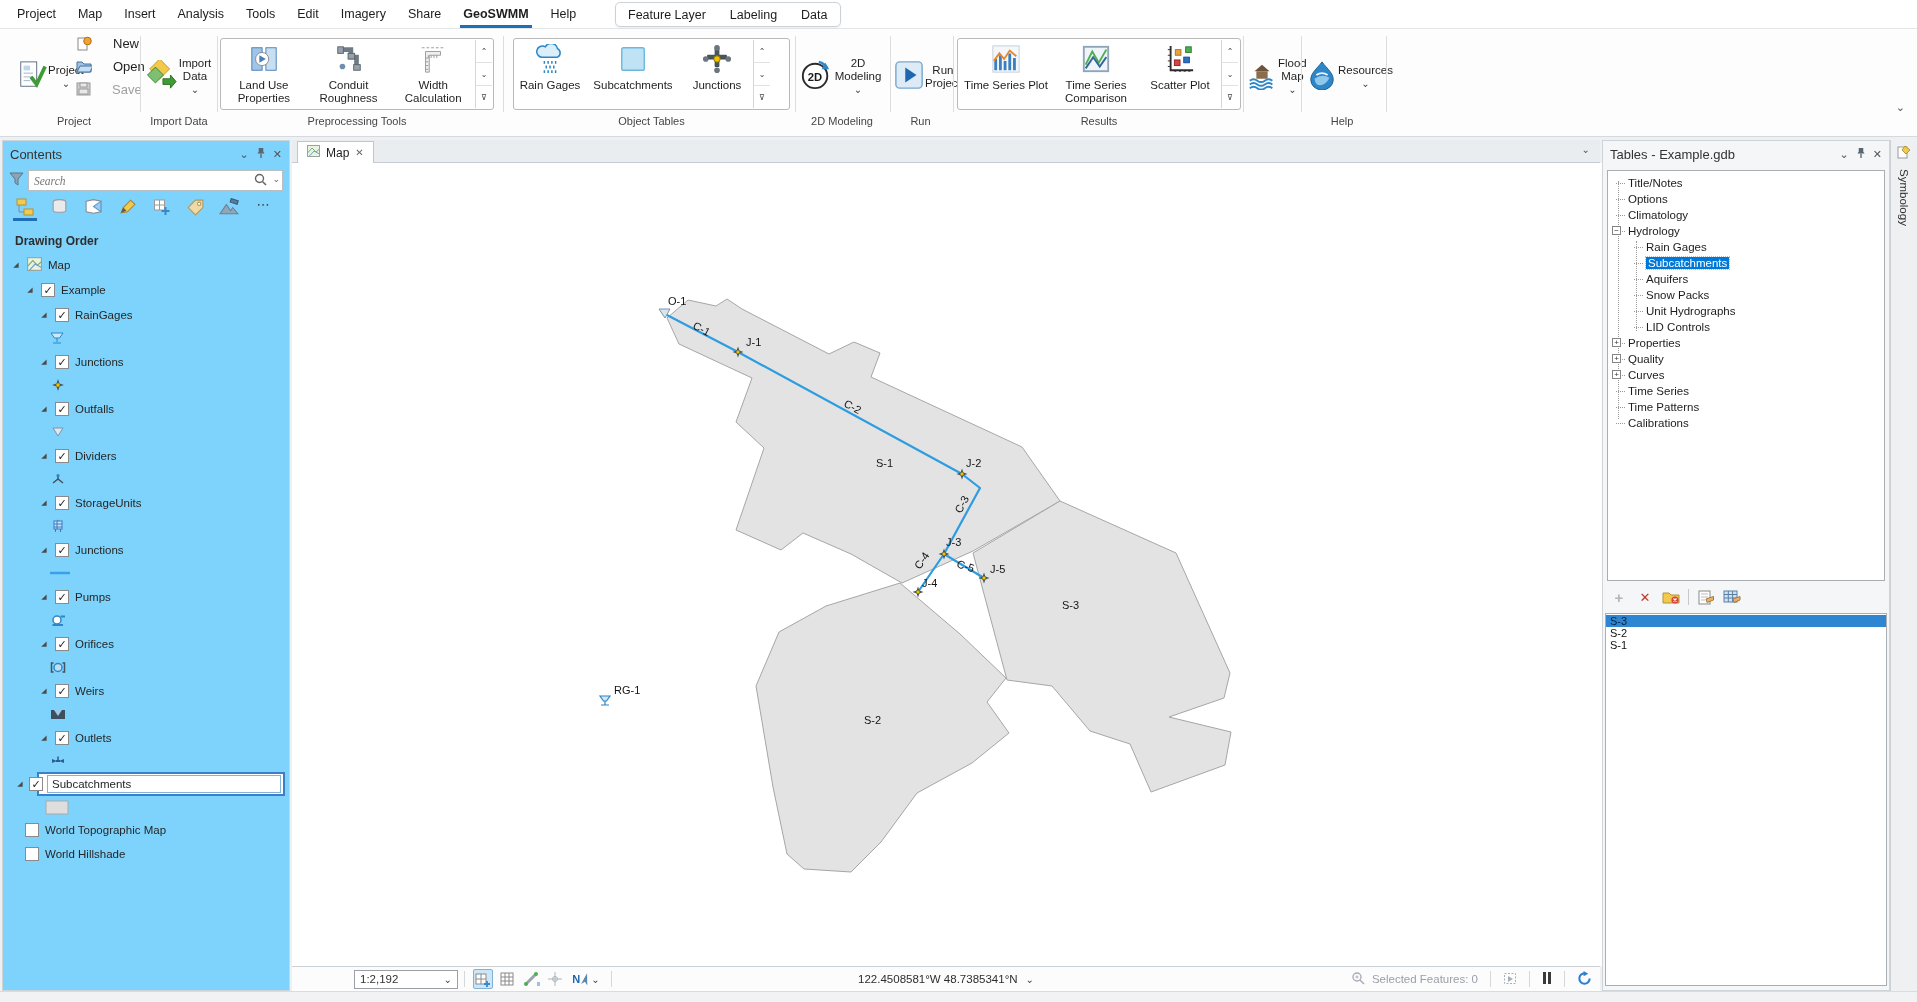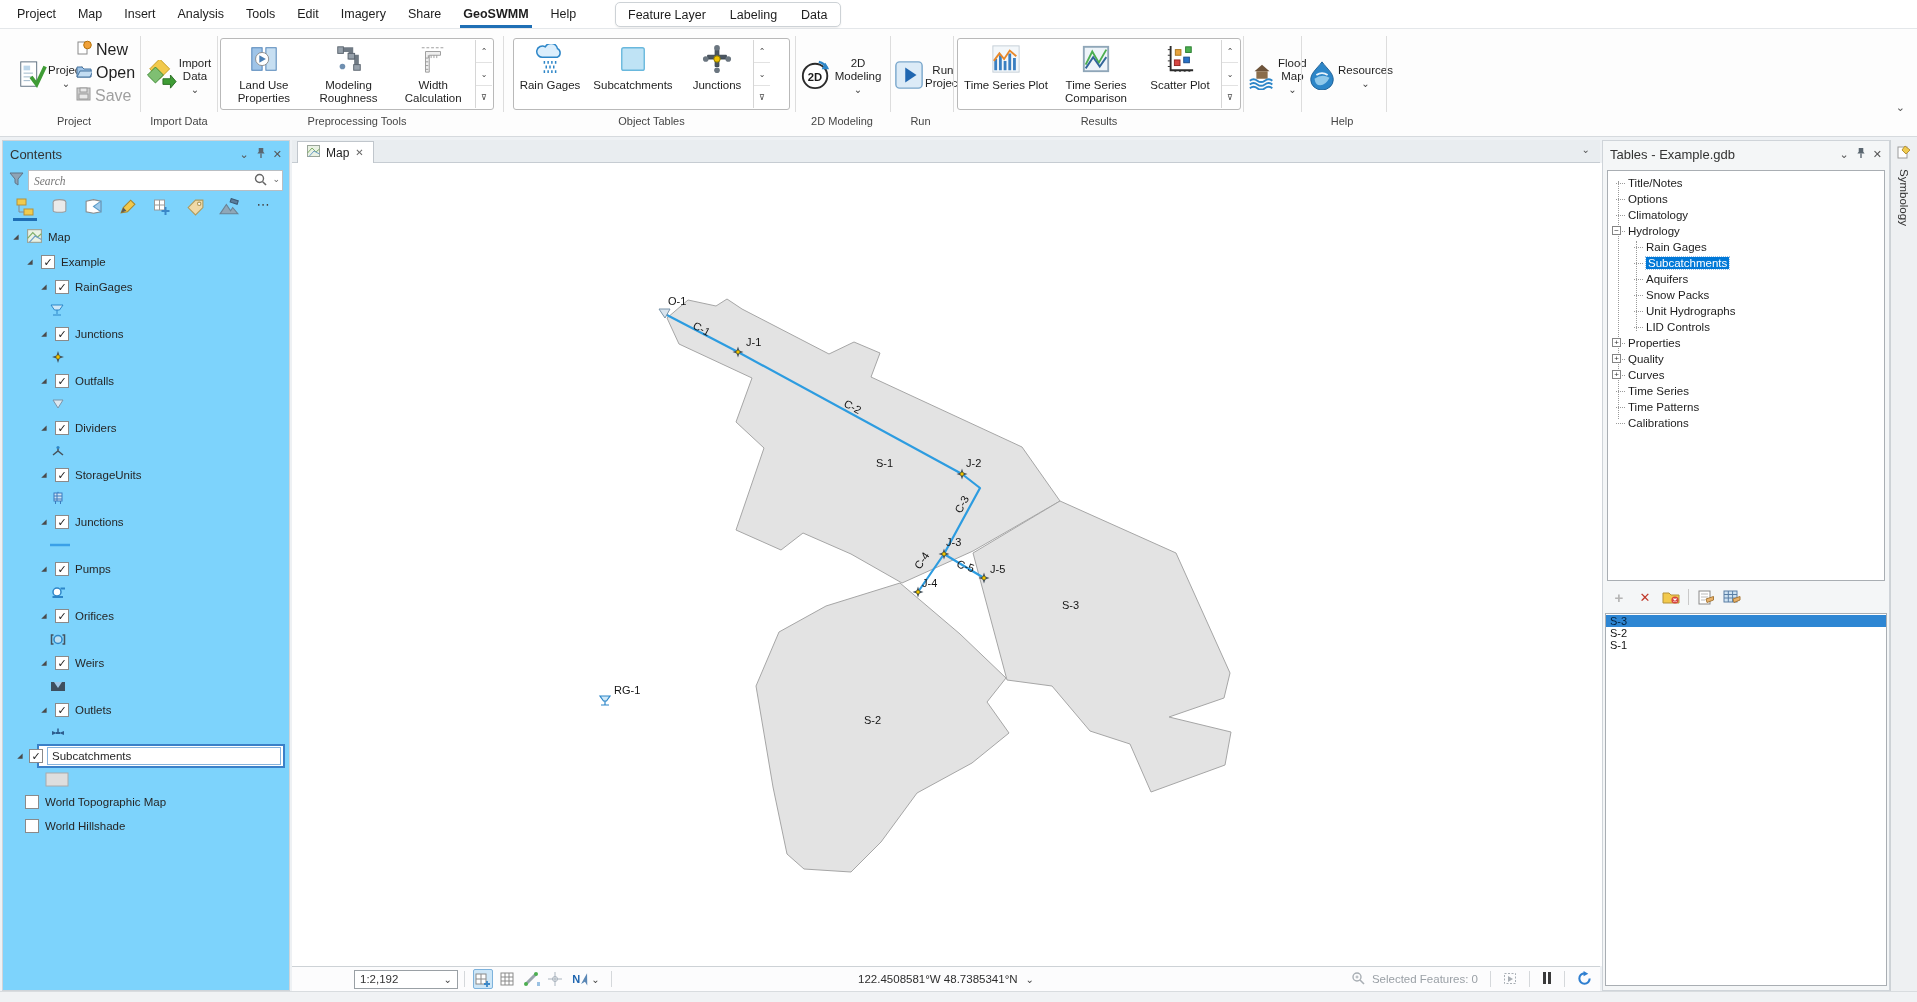--- a/index.html
+++ b/index.html
@@ -17,21 +17,21 @@
 
   
   .ribbon{position:absolute;top:29px;left:0;right:0;height:108px;background:#fdfdfd;border-bottom:1px solid #d6dade}
   .rsep{position:absolute;top:7px;height:76px;width:1px;background:#ddd}
   .glabel{position:absolute;top:86px;font-size:11px;color:#454545;text-align:center;white-space:nowrap;overflow:hidden}
   .bigbtn{position:absolute;top:5px;height:78px;display:flex;flex-direction:row;align-items:center;padding-top:3px;border-radius:3px;cursor:default}
   .bicon{width:32px;height:32px;display:flex;align-items:center;justify-content:center;flex:none}
   .blabel{font-size:11.5px;color:#1f1f1f;text-align:center;line-height:13px;margin-top:4px}
   .chev{font-size:10px;color:#444;line-height:9px;font-family:"DejaVu Sans",sans-serif}
   .smallstack{position:absolute;display:flex;flex-direction:column}
-  .smallbtn{display:flex;align-items:flex-end;gap:4px;font-size:16px;height:23px;padding-left:2px;white-space:nowrap}
+  .smallbtn{display:flex;align-items:flex-start;gap:21px;font-size:13px;height:23px;padding-left:2px;white-space:nowrap}
   .smallbtn .txt{color:#1f1f1f}
   .smallbtn.disabled .txt{color:#a0a0a0}
   .gbox{position:absolute;top:9px;height:72px;border:1px solid #b9b9b9;border-radius:3px;background:#fff;display:flex;align-items:stretch;padding:1px}
   .gbtn{display:flex;flex-direction:column;align-items:center;padding-top:3px;cursor:default}
   .scrollstrip{width:17px;display:flex;flex-direction:column;border-left:1px solid #d6d6d6}
   .sbtn{flex:1;display:flex;align-items:center;justify-content:center;font-size:8px;color:#444;border-bottom:1px solid #e2e2e2;font-family:"DejaVu Sans",sans-serif}
   .sbtn:last-child{border-bottom:none}
   .ribbon-collapse{position:absolute;right:12px;top:72px;font-size:11px;color:#555;font-family:"DejaVu Sans",sans-serif}
 
   
@@ -243,21 +243,21 @@
       <div class="gbtn" style="width:86px">
         <span class="bicon">
           <svg width="30" height="30" viewBox="0 0 32 32">
               <path d="M6 6 h12 v8 h6 v12" fill="none" stroke="#707a84" stroke-width="5"></path>
               <rect x="4" y="3" width="6" height="7" fill="#97a1ab" stroke="#5a646e"></rect>
               <rect x="15" y="10" width="7" height="6" fill="#97a1ab" stroke="#5a646e"></rect>
               <rect x="21" y="22" width="7" height="6" fill="#97a1ab" stroke="#5a646e"></rect>
               <circle cx="9" cy="24" r="3" fill="#6f8fb0"></circle>
             </svg>
         </span>
-        <span class="blabel">Modeling Roughness</span>
+        <span class="blabel">Conduit Roughness</span>
       </div>
       <div class="gbtn" style="width:84px">
         <span class="bicon">
           <svg width="30" height="30" viewBox="0 0 32 32">
               <path d="M4 4 h24" stroke="#9a9a9a" stroke-dasharray="3 2"></path>
               <path d="M8 8 h16 v4 h-12 v18 h-4 z" fill="#efefef" stroke="#9a9a9a"></path>
               <path d="M11 12 v3 M14 12 v3 M17 12 v3 M20 12 v3 M8 15 h3 M8 19 h3 M8 23 h3 M8 27 h3" stroke="#9a9a9a"></path>
             </svg>
         </span>
         <span class="blabel">Width Calculation</span>
@@ -483,20 +483,21 @@
             <path d="M1 15 L7 6 L11 12 L13 9 L18 15 Z" fill="#8fa7b8" stroke="#6a8294"></path>
             <rect x="11" y="1.5" width="7" height="3.4" transform="rotate(18 14.5 3)" fill="#5a7f9e" stroke="#3d5a75"></rect>
           </svg>
           <span class="ul"></span>
         </span>
       <span class="tool">
           <span style="font-size:13px;color:#444;line-height:14px">⋯</span>
           <span class="ul"></span>
         </span>
     </div>
+    <div class="cheading">Drawing Order</div>
 
     <div class="ctree">
 
       <div class="crow" style="padding-left:8px">
         <span class="exp">◢</span>
         <span><svg width="15" height="14" viewBox="0 0 13 12">
               <rect x="0.5" y="0.5" width="12" height="11" fill="#eaf2e4" stroke="#9aa59a"></rect>
               <path d="M0.5 8 L5 3 L9 7 L12.5 4" stroke="#7fae68" fill="none"></path>
               <path d="M2 11.5 L7 6 L12.5 9" stroke="#6f9fc8" fill="none"></path>
             </svg></span>

